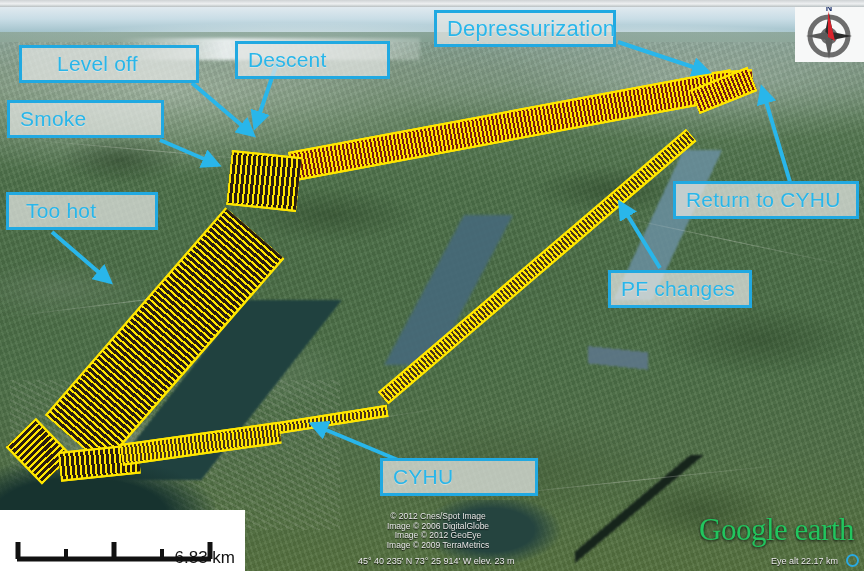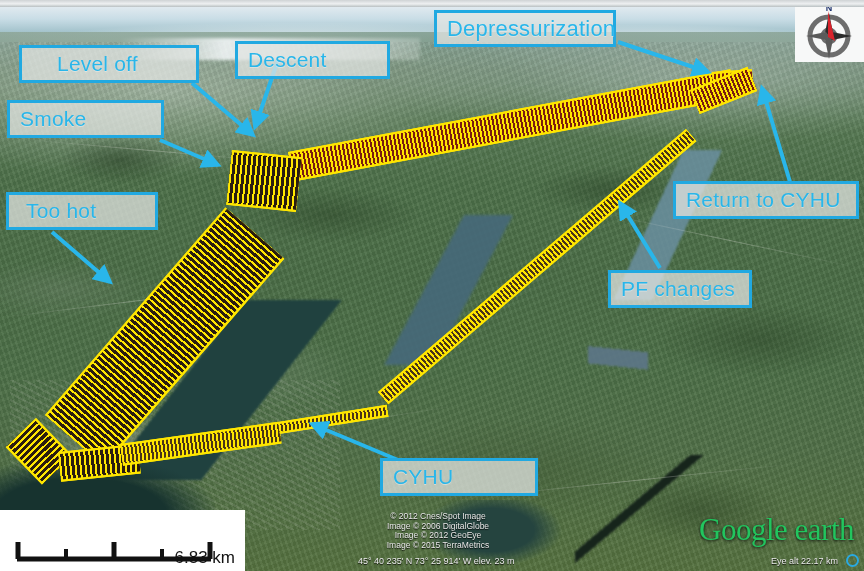--- a/index.html
+++ b/index.html
@@ -335,21 +335,21 @@
       <line x1="196" y1="19" x2="196" y2="2" stroke="#111" stroke-width="5"></line>
     </svg>
   </div>
 
   <div class="ge-logo">Google earth</div>
 
   <div class="attrib">
     <div>© 2012 Cnes/Spot Image</div>
     <div>Image © 2006 DigitalGlobe</div>
     <div>Image © 2012 GeoEye</div>
-    <div>Image © 2015 TerraMetrics</div>
+    <div>Image © 2009 TerraMetrics</div>
   </div>
 
   <div class="coords">45° 40 235' N  73° 25 914' W  elev.  23 m</div>
   <div class="eyealt">Eye alt   22.17 km</div>
   <div class="statusring"></div>
 
   <div class="topband"></div>
 </div>
 
 </body></html>

